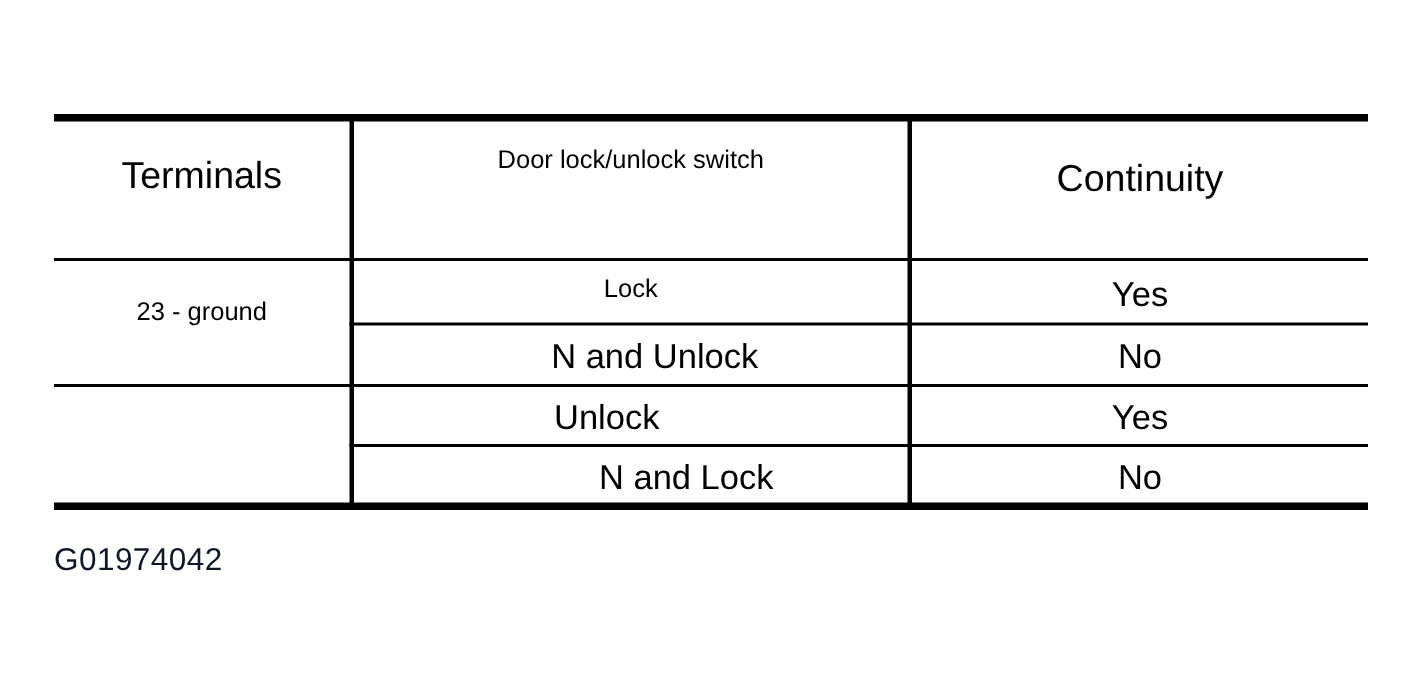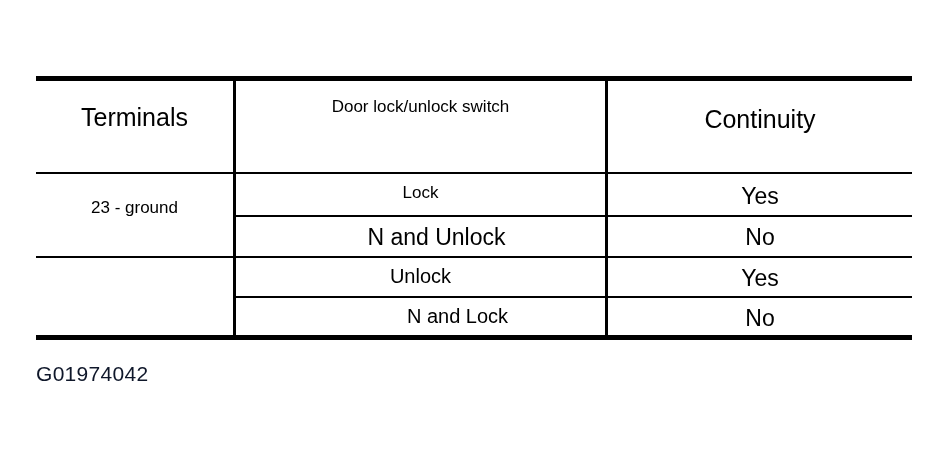--- a/index.html
+++ b/index.html
@@ -104,22 +104,22 @@
   }
   .td-term2 {
     left: 36px;
     top: 278px;
     width: 197px;
     font-size: 25px;
   }
 
   .td-cond1 { left: 236px; top: 183px; width: 369px; font-size: 17px; }
   .td-cond2 { left: 236px; top: 224px; width: 369px; font-size: 23px; margin-left: 16px; }
-  .td-cond3 { left: 236px; top: 265px; width: 369px; font-size: 20px; }
-  .td-cond4 { left: 236px; top: 305px; width: 443px; font-size: 20px; }
+  .td-cond3 { left: 220px; top: 265px; width: 369px; font-size: 23px; }
+  .td-cond4 { left: 236px; top: 305px; width: 443px; font-size: 23px; }
 
   .td-cont1 { left: 608px; top: 183px; width: 304px; font-size: 23px; }
   .td-cont2 { left: 608px; top: 224px; width: 304px; font-size: 23px; }
   .td-cont3 { left: 608px; top: 265px; width: 304px; font-size: 23px; }
   .td-cont4 { left: 608px; top: 305px; width: 304px; font-size: 23px; }
 
   .figure-caption {
     position: absolute;
     left: 36px;
     top: 362px;

